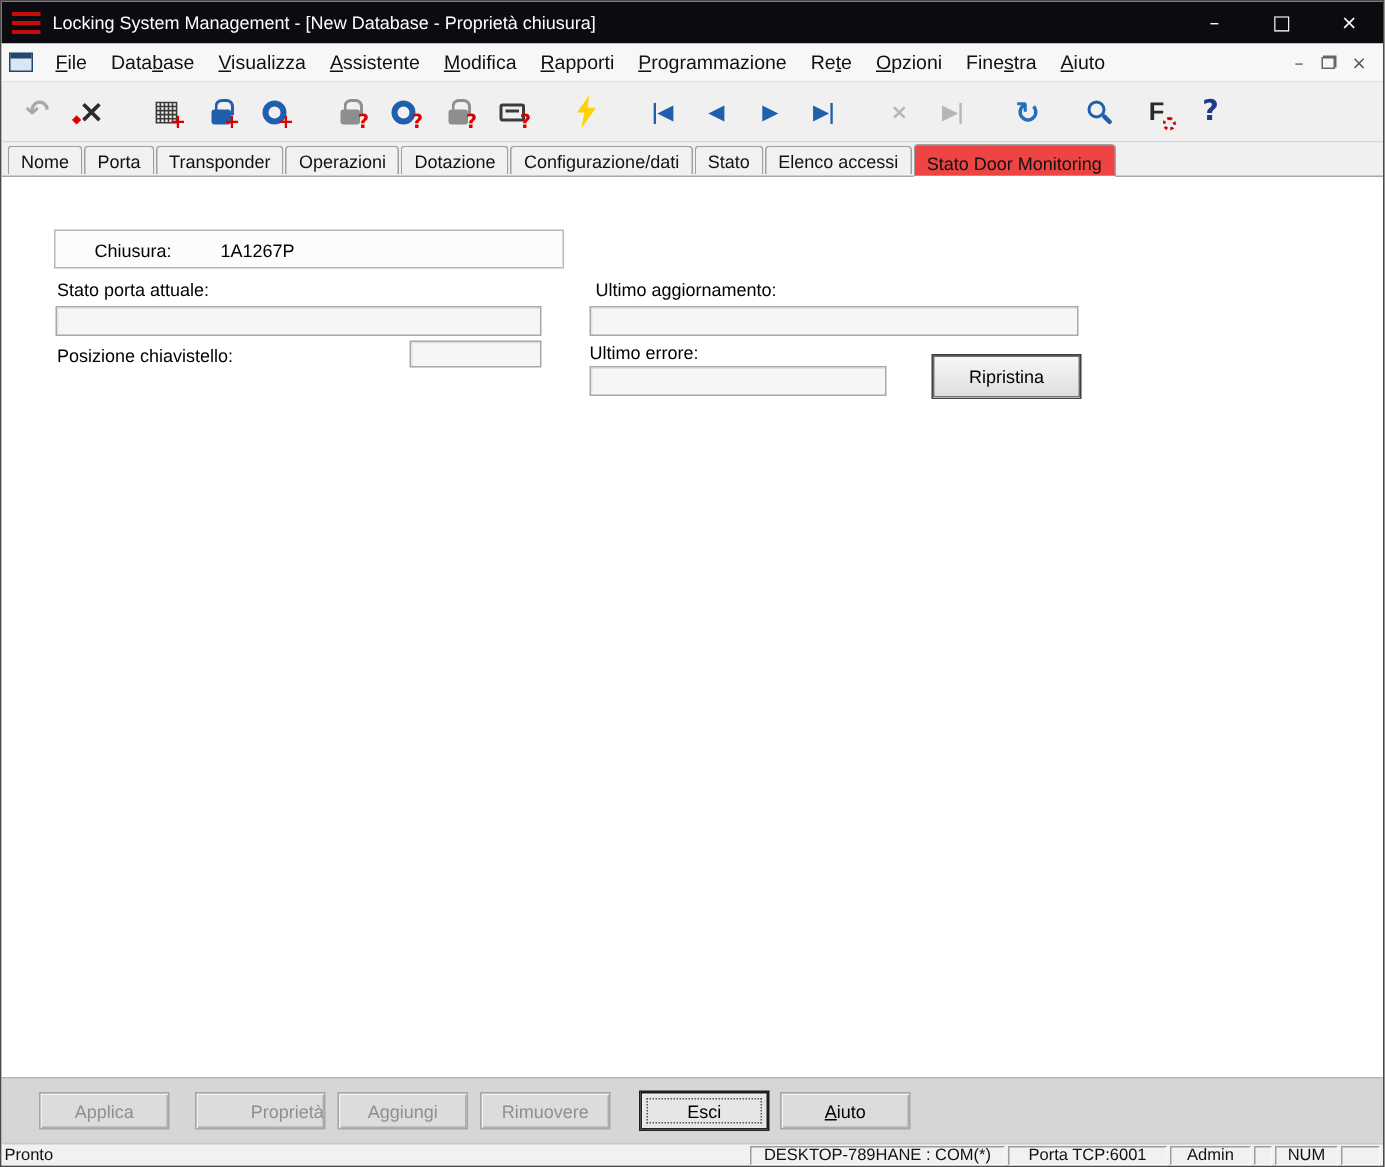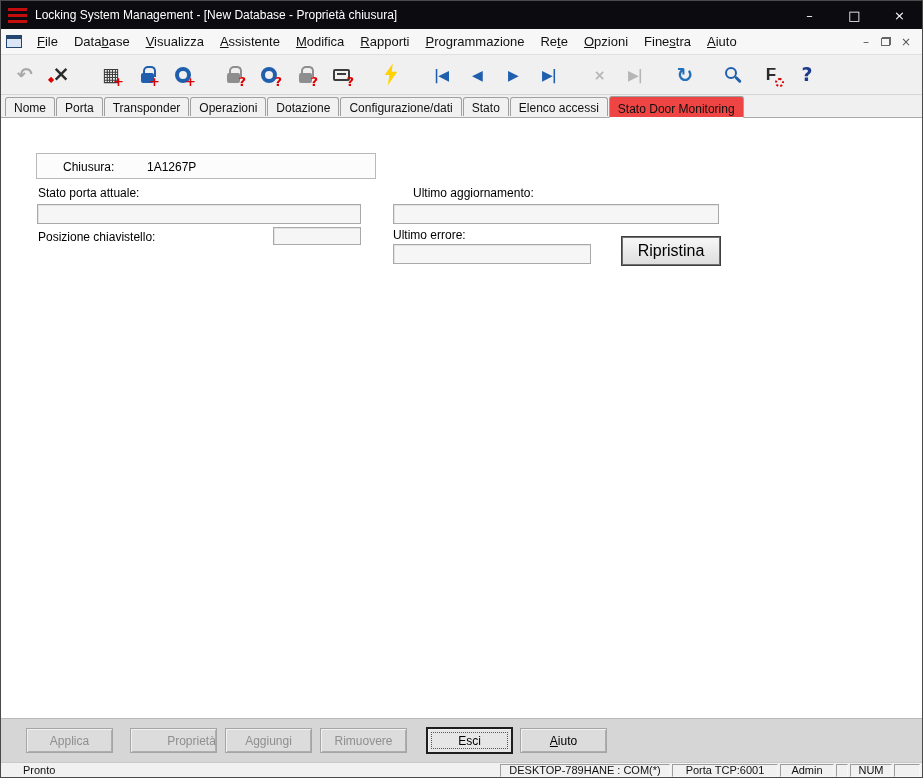--- a/index.html
+++ b/index.html
@@ -70,40 +70,40 @@
   .gbox{position:absolute;top:35px;height:26px;border:1px solid #b9b9b9;background:#fcfcfc;}
   .gbox .glabel{position:absolute;left:26px;top:6px;}
   .gbox .gvalue{position:absolute;left:110px;top:6px;}
   .gbox.left{left:35px;width:340px;}
   .gbox.right{left:388px;width:336px;}
   .clabel{position:absolute;white-space:nowrap;}
   .field{position:absolute;background:#f6f6f6;border:1px solid #a9a9a9;
     box-shadow:inset 1px 1px 0 #e3e3e3;font-size:12px;padding:2px 4px;color:#333;}
   .btn-ripristina{position:absolute;left:621px;top:119px;width:98px;height:28px;
     background:linear-gradient(#f7f7f7,#dedede);border:1px solid #6f6f6f;
-    box-shadow:0 0 0 1px #3f3f3f;font-size:16px;font-family:"Liberation Sans",sans-serif;}
+    box-shadow:0 0 0 1px #3f3f3f;font-size:12px;font-family:"Liberation Sans",sans-serif;}
   
   .bottombar{height:44px;background:#d6d6d6;border-top:1px solid #b8b8b8;position:relative;flex:0 0 44px;}
   .fbtn{position:absolute;top:9px;width:87px;height:25px;font-size:12px;text-align:center;
     background:#dcdcdc;border:1px solid #a5a5a5;
     box-shadow:inset 1px 1px 0 #f1f1f1,inset -1px -1px 0 #aeaeae;
     font-family:"Liberation Sans",sans-serif;color:#000;padding:0;}
   .fbtn.disabled{color:#8f8f8f;}
   .fbtn.default{border-color:#1e1e1e;box-shadow:0 0 0 1px #1e1e1e,inset 1px 1px 0 #f1f1f1;background:#e6e6e6;}
   .fbtn.default::after{content:"";position:absolute;inset:3px;border:1px dotted #555;}
   .fbtn:nth-child(1){left:25px;}
   .fbtn:nth-child(2){left:129px;padding-left:36px;}
   .fbtn:nth-child(3){left:224px;}
   .fbtn:nth-child(4){left:319px;}
   .fbtn:nth-child(5){left:426px;width:85px;}
   .fbtn:nth-child(6){left:519px;}
   
   .statusbar{height:15px;background:#f1f1f1;border-top:1px solid #c9c9c9;display:flex;align-items:center;
     font-size:11px;flex:0 0 15px;color:#111;}
-  .sb-ready{padding-left:22px;flex:1;}
+  .sb-ready{padding-left:2px;flex:1;}
   .sb-panel{border:1px solid;border-color:#9d9d9d #f6f6f6 #f6f6f6 #9d9d9d;height:13px;line-height:11px;
     text-align:center;margin-right:2px;overflow:hidden;white-space:nowrap;}
   .sb-panel:nth-child(1){width:170px;}
   .sb-panel:nth-child(2){width:106px;}
   .sb-panel:nth-child(3){width:54px;}
   .sb-panel:nth-child(4){width:12px;}
   .sb-panel:nth-child(5){width:42px;}
   .sb-panel:nth-child(6){width:26px;}
 </style>
 </head>
@@ -234,21 +234,21 @@
       <span class="glabel" data-name="lock-label">Chiusura:</span>
       <span class="gvalue" data-name="lock-value">1A1267P</span>
     </div>
 
     <span class="clabel" style="left:37px;top:68px" data-name="door-state-label">Stato porta attuale:</span>
     <div class="field" style="left:36px;top:86px;width:324px;height:20px" data-name="door-state-field"></div>
 
     <span class="clabel" style="left:37px;top:112px" data-name="bolt-position-label">Posizione chiavistello:</span>
     <div class="field" style="left:272px;top:109px;width:88px;height:18px" data-name="bolt-position-field"></div>
 
-    <span class="clabel" style="left:412px;top:68px" data-name="last-update-label">Ultimo aggiornamento:</span>
+    <span class="clabel" style="left:396px;top:68px" data-name="last-update-label">Ultimo aggiornamento:</span>
     <div class="field" style="left:392px;top:86px;width:326px;height:20px" data-name="last-update-field"></div>
 
     <span class="clabel" style="left:392px;top:110px" data-name="last-error-label">Ultimo errore:</span>
     <div class="field" style="left:392px;top:126px;width:198px;height:20px" data-name="last-error-field"></div>
 
     <button class="btn-ripristina" data-name="reset-button">Ripristina</button>
   </div>
 
   <div class="bottombar" data-name="footer">
       <button class="fbtn disabled" data-name="footer-applica-button">Applica</button>

